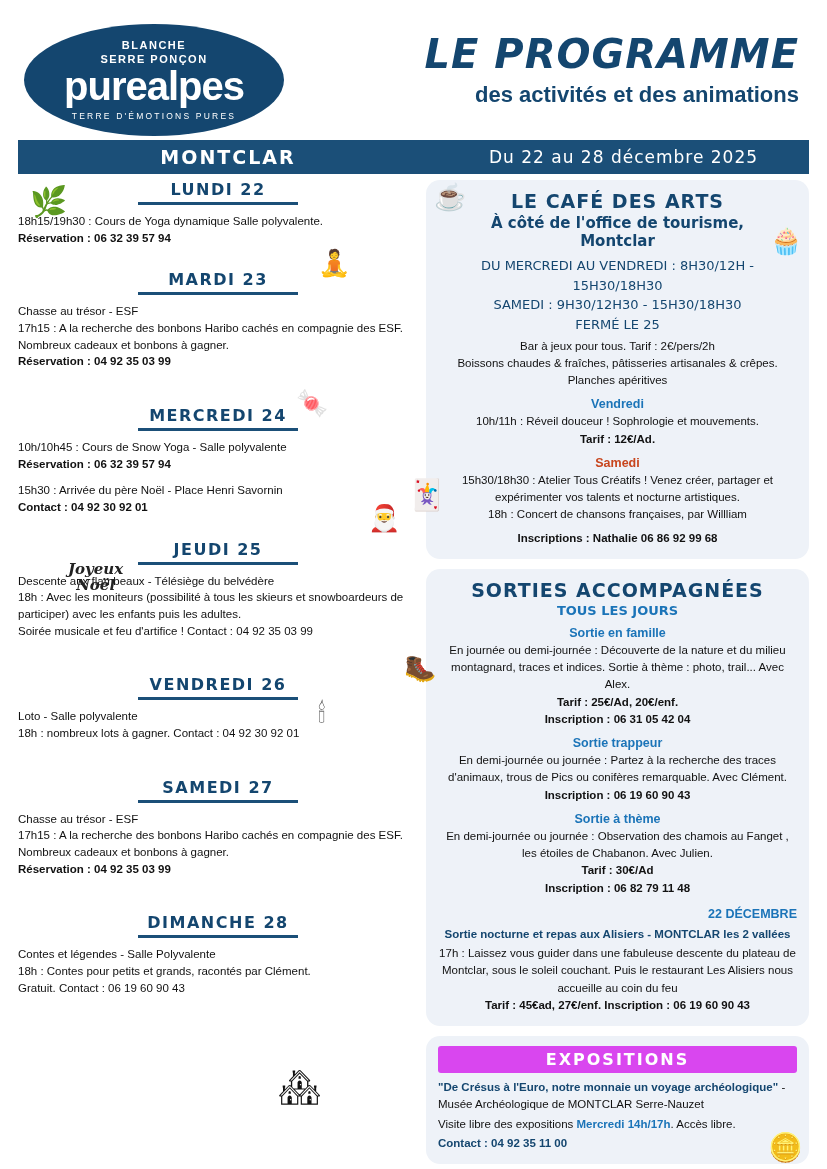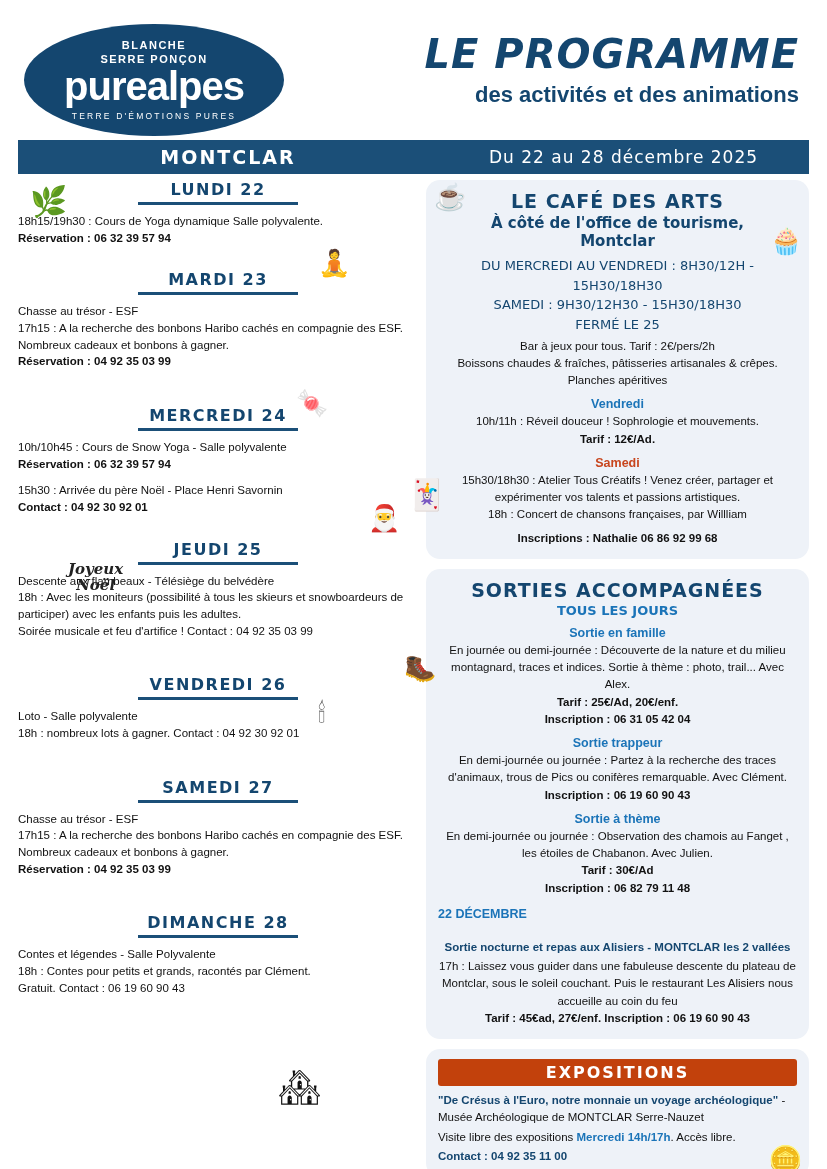--- a/index.html
+++ b/index.html
@@ -83,24 +83,24 @@
   .ctext { font-size:11.5px; line-height:1.5; text-align:center; margin-top:6px; }
   .cday { text-align:center; color:#1b74b8; font-weight:bold; font-size:12.5px; margin-top:8px; }
   .cday.sam { color:#c8461e; }
 
   .sorties-title {
     text-align:center; color:#14466f; font-weight:bold; font-size:19px;
     letter-spacing:1px; font-family:"DejaVu Sans", sans-serif;
   }
   .sorties-sub { text-align:center; color:#1b74b8; font-weight:bold; font-size:13px; margin-top:2px; font-family:"DejaVu Sans", sans-serif; }
   .sortie-name { text-align:center; color:#1b74b8; font-weight:bold; font-size:12.5px; margin-top:8px; }
-  .sortie-date { text-align:left; color:#1b74b8; font-weight:bold; font-size:12.5px; margin-top:10px; }
+  .sortie-date { text-align:right; color:#1b74b8; font-weight:bold; font-size:12.5px; margin-top:10px; }
 
   .expo-bar {
-    background:#c2410c; color:#fff; text-align:center; font-weight:bold;
+    background:#d946ef; color:#fff; text-align:center; font-weight:bold;
     font-size:16px; letter-spacing:2px; padding:4px 3px; border-radius:3px;
     font-family:"DejaVu Sans", sans-serif; margin-bottom:6px;
   }
   .expo-text { font-size:11.5px; line-height:1.5; }
   .expo-text .hl { color:#14466f; font-weight:bold; }
   .expo-text .blue { color:#1b74b8; font-weight:bold; }
 
   
   .deco { position:absolute; pointer-events:none; }
   .holly { font-size:30px; }
@@ -234,21 +234,21 @@
           <div>SAMEDI : 9H30/12H30 - 15H30/18H30</div>
         </div>
         <div class="cafe-ferme">FERMÉ LE 25</div>
         <div class="ctext">Bar à jeux pour tous. Tarif : 2€/pers/2h</div>
         <div class="ctext" style="margin-top:0;">Boissons chaudes &amp; fraîches, pâtisseries artisanales &amp; crêpes.</div>
         <div class="ctext" style="margin-top:0;">Planches apéritives</div>
         <div class="cday">Vendredi</div>
         <div class="ctext" style="margin-top:2px;">10h/11h : Réveil douceur ! Sophrologie et mouvements.</div>
         <div class="ctext" style="margin-top:0; font-weight:bold;">Tarif : 12€/Ad.</div>
         <div class="cday sam">Samedi</div>
-        <div class="ctext" style="margin-top:2px;">15h30/18h30 : Atelier Tous Créatifs ! Venez créer, partager et expérimenter vos talents et passions artistiques.</div>
+        <div class="ctext" style="margin-top:2px;">15h30/18h30 : Atelier Tous Créatifs ! Venez créer, partager et expérimenter vos talents et nocturne artistiques.</div>
         <div class="ctext" style="margin-top:0;">18h : Concert de chansons françaises, par Willliam</div>
         <div class="ctext" style="margin-top:6px; font-weight:bold;">Inscriptions : Nathalie 06 86 92 99 68</div>
         <div class="deco emoji" style="left:-18px; top:300px; font-size:30px;">🃏</div>
       </div>
 
       <div class="panel">
         <div class="sorties-title">SORTIES ACCOMPAGNÉES</div>
         <div class="sorties-sub">TOUS LES JOURS</div>
 
         <div class="deco emoji" style="left:-22px; top:86px; font-size:26px;">🥾</div>
@@ -267,21 +267,21 @@
         </div>
 
         <div>
           <div class="sortie-name">Sortie à thème</div>
           <div class="ctext" style="margin-top:2px;">En demi-journée ou journée : Observation des chamois au Fanget , les étoiles de Chabanon. Avec Julien.</div>
           <div class="ctext" style="margin-top:0; font-weight:bold;">Tarif : 30€/Ad</div>
           <div class="ctext" style="margin-top:0; font-weight:bold;">Inscription : 06 82 79 11 48</div>
         </div>
 
         <div class="sortie-date">22 DÉCEMBRE</div>
-        <div class="ctext" style="margin-top:18px; font-weight:bold; color:#14466f;">Sortie nocturne et repas aux Alisiers - MONTCLAR les 2 vallées</div>
+        <div class="ctext" style="margin-top:5px; font-weight:bold; color:#14466f;">Sortie nocturne et repas aux Alisiers - MONTCLAR les 2 vallées</div>
         <div class="ctext" style="margin-top:2px;">17h : Laissez vous guider dans une fabuleuse descente du plateau de Montclar, sous le soleil couchant. Puis le restaurant Les Alisiers nous accueille au coin du feu</div>
         <div class="ctext" style="margin-top:0; font-weight:bold;">Tarif : 45€ad, 27€/enf. Inscription : 06 19 60 90 43</div>
       </div>
 
       <div class="panel">
         <div class="expo-bar">EXPOSITIONS</div>
         <div class="expo-text">
           <span class="hl">"De Crésus à l'Euro, notre monnaie un voyage archéologique"</span><span> - Musée Archéologique de MONTCLAR Serre-Nauzet</span>
           <div style="margin-top:2px;">
             <span>Visite libre des expositions </span><span class="blue">Mercredi 14h/17h</span><span>. Accès libre.</span>

